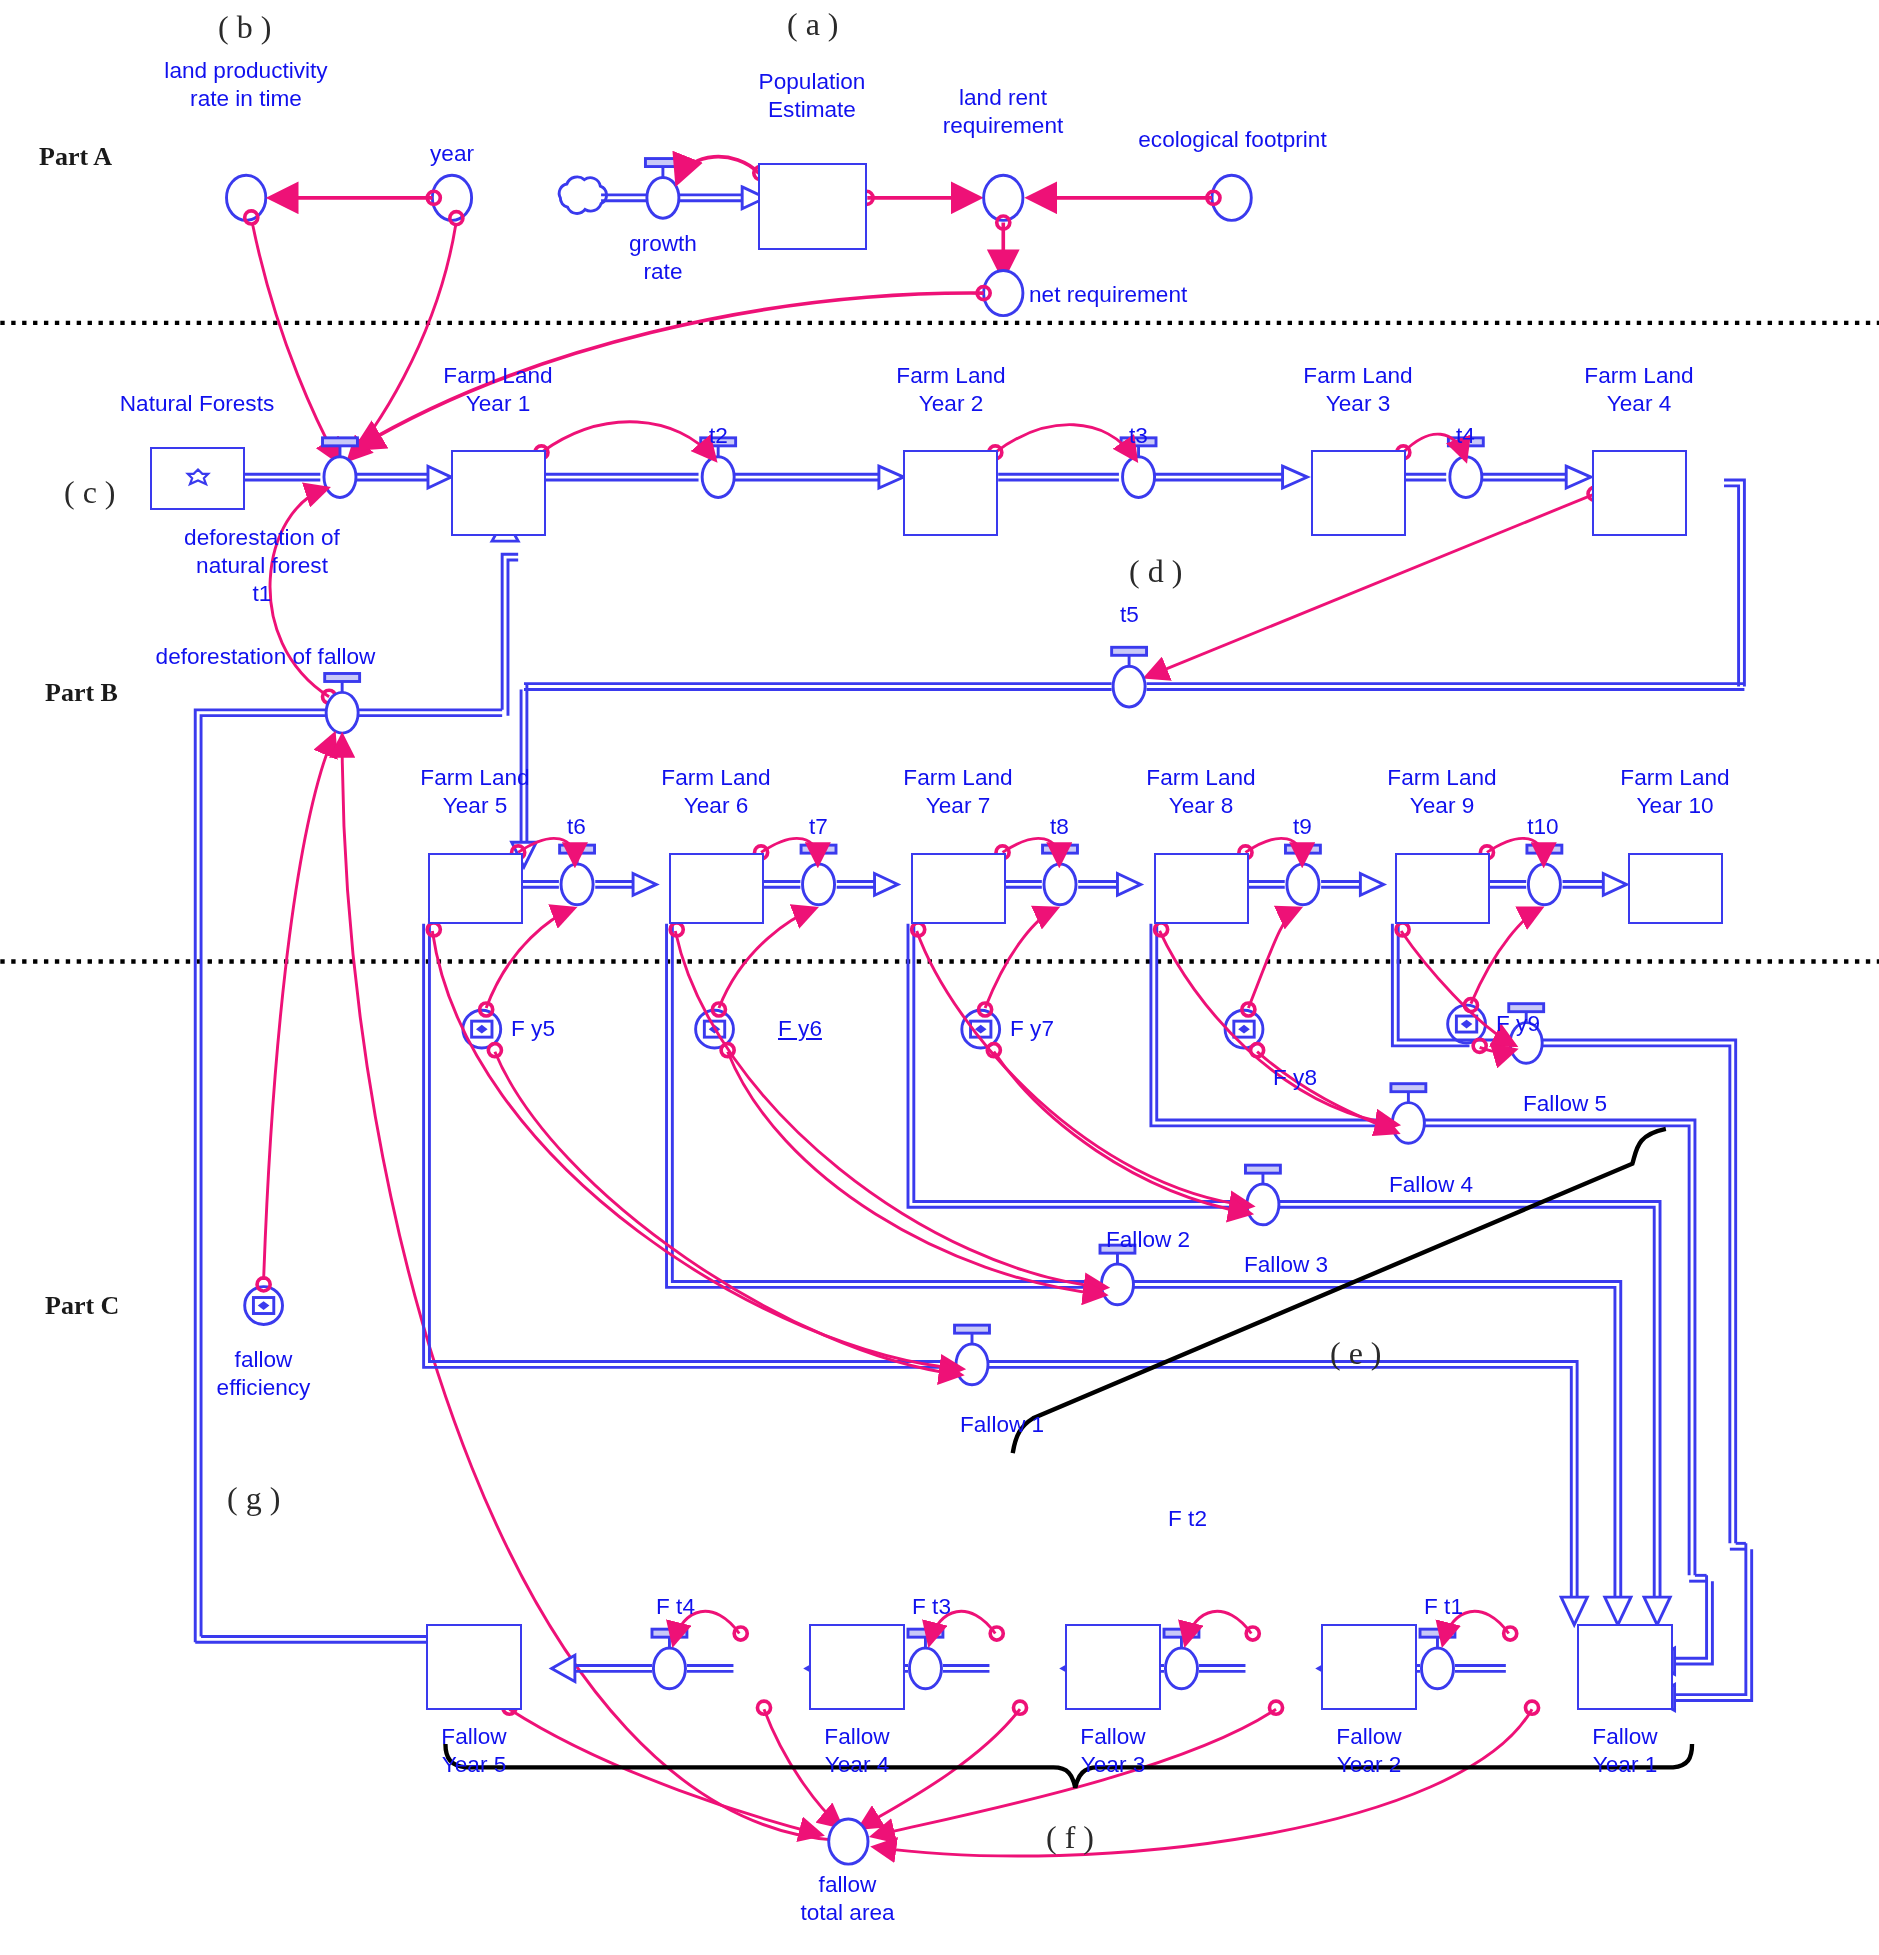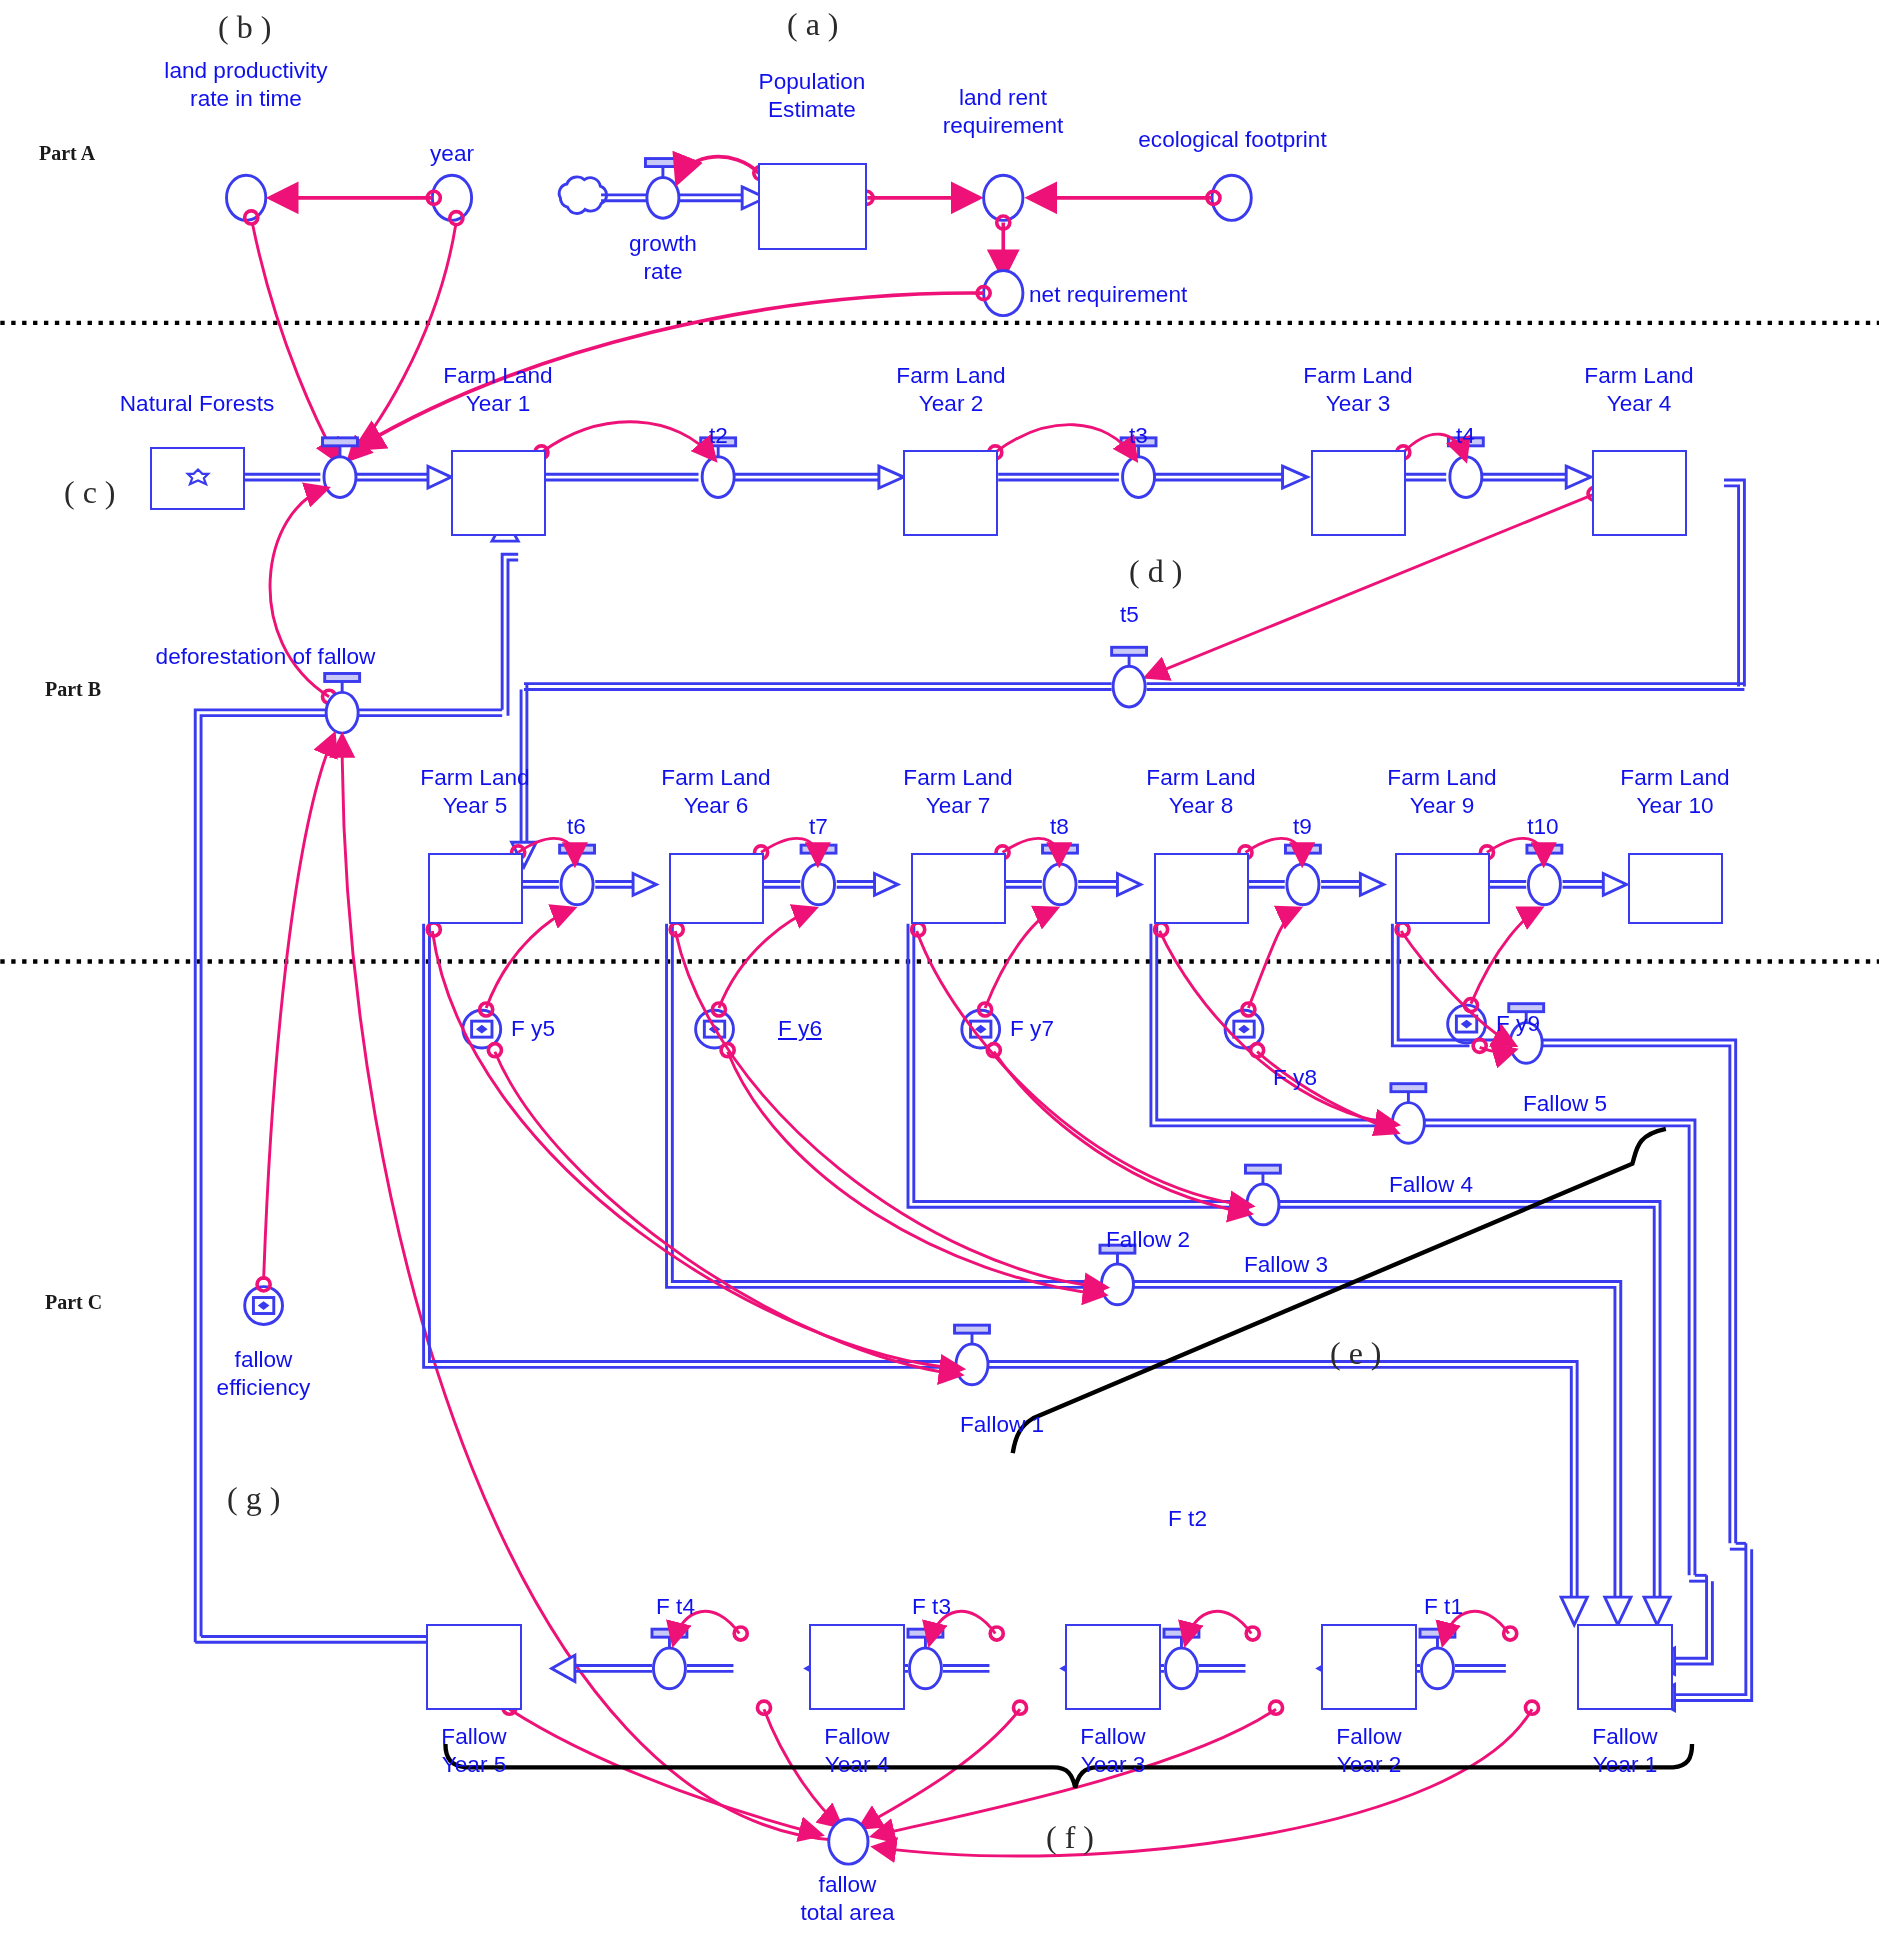--- a/index.html
+++ b/index.html
@@ -2,21 +2,21 @@
 <html style="font-size:11.6px"><head>
 <meta charset="utf-8">
 <style>
   html,body{margin:0;padding:0;background:#fff;}
   #stage{position:relative;width:1880px;height:1955px;background:#fff;
          font-family:"Liberation Sans",sans-serif;overflow:hidden;}
   .lbl{position:absolute;color:#1111ee;font-size:22.6px;line-height:28px;
        text-align:center;white-space:pre;font-family:"Liberation Sans",sans-serif;}
   .lbl.left{text-align:left;}
   .part{position:absolute;color:#1a1a1a;font-family:"Liberation Serif",serif;
-        font-weight:bold;font-size:20px;}
+        font-weight:bold;font-size:26px;}
   .tag{position:absolute;color:#2a2a2a;font-family:"Liberation Serif",serif;
        font-size:32px;}
   .stock{position:absolute;border:2.9px solid #3a3aee;background:#fff;box-sizing:border-box;}
   svg.ov{position:absolute;left:0;top:0;width:1880px;height:1955px;pointer-events:none;}
 </style>
 </head>
 <body>
 
 <div id="stage">
 
@@ -499,20 +499,23 @@
   <div class="lbl" style="left:95px;top:390px;width:204px;">Natural Forests</div>
   <div class="lbl" style="left:418px;top:362px;width:160px;">Farm Land
 Year 1</div>
   <div class="lbl" style="left:871px;top:362px;width:160px;">Farm Land
 Year 2</div>
   <div class="lbl" style="left:1278px;top:362px;width:160px;">Farm Land
 Year 3</div>
   <div class="lbl" style="left:1559px;top:362px;width:160px;">Farm Land
 Year 4</div>
 
+  <div class="lbl" style="left:153px;top:524px;width:218px;">deforestation of
+natural forest
+t1</div>
   <div class="lbl" style="left:138px;top:643px;width:255px;">deforestation of fallow</div>
   <div class="lbl" style="left:693px;top:422px;width:51px;">t2</div>
   <div class="lbl" style="left:1113px;top:422px;width:51px;">t3</div>
   <div class="lbl" style="left:1440px;top:422px;width:51px;">t4</div>
   <div class="lbl" style="left:1104px;top:601px;width:51px;">t5</div>
 
   <div class="lbl" style="left:395px;top:764px;width:160px;">Farm Land
 Year 5</div>
   <div class="lbl" style="left:636px;top:764px;width:160px;">Farm Land
 Year 6</div>

